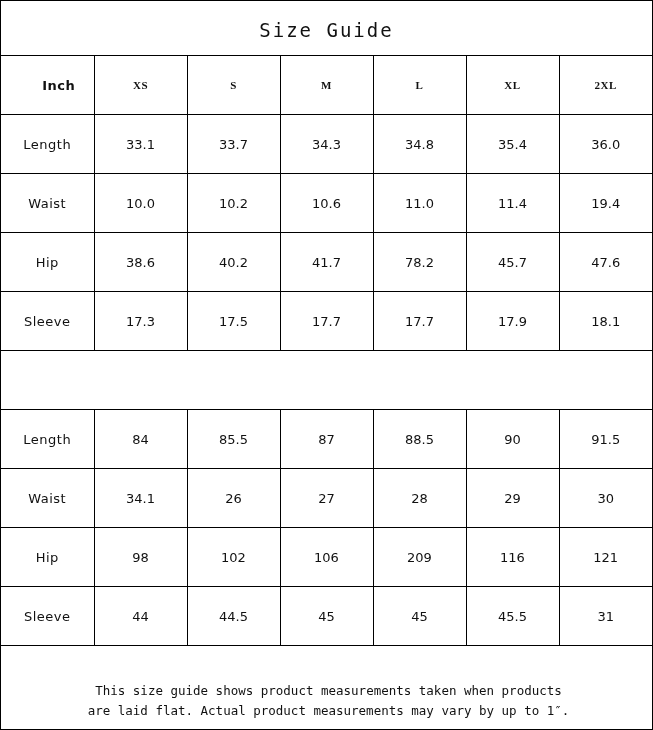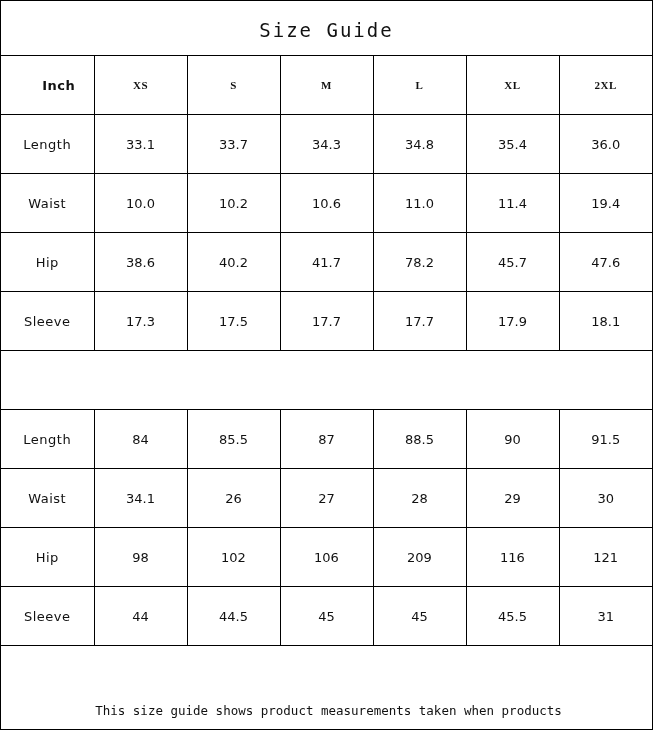--- a/index.html
+++ b/index.html
@@ -187,15 +187,16 @@
         <td>45</td>
         <td>45</td>
         <td>45.5</td>
         <td class="last-col">31</td>
       </tr>
     </tbody>
   </table>
 
   <div class="footnote">
     <div>This size guide shows product measurements taken when products</div>
+    <div>are laid flat. Actual product measurements may vary by up to 1″.</div>
   </div>
 
 </div>
 
 </body></html>

